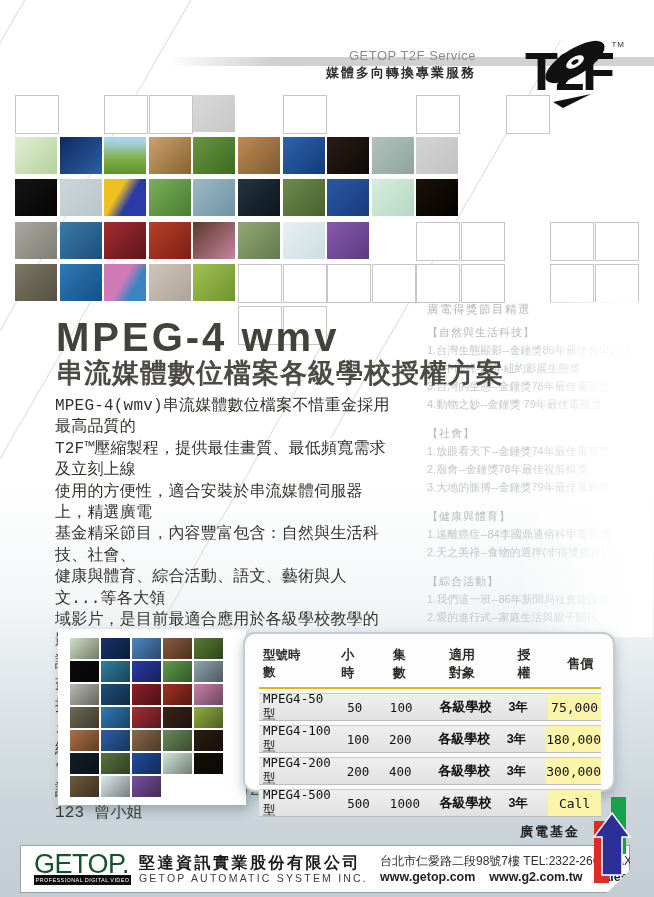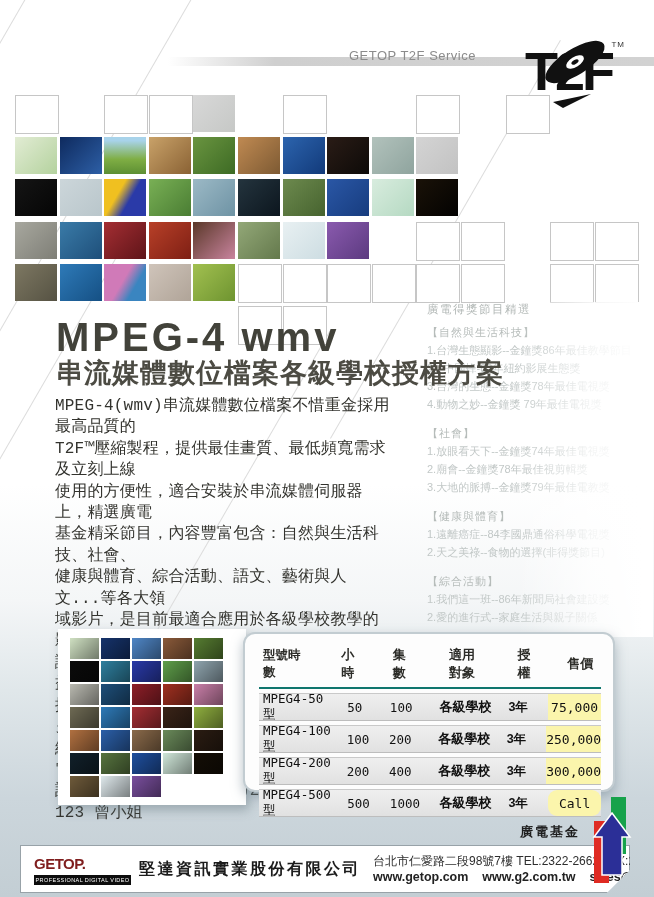--- a/index.html
+++ b/index.html
@@ -37,21 +37,21 @@
   .minicard{position:absolute;left:58px;top:629px;width:188px;height:176px;background:#fff;
     box-shadow:3px 5px 10px rgba(96,112,122,.45);}
   #minigrid{position:absolute;left:12px;top:9px;}
   #minigrid .mrow{display:flex;gap:2px;margin-bottom:2px;}
   #minigrid .mtile{width:29px;height:21px;}
   
   .pricecard{position:absolute;left:243px;top:632px;width:372px;height:160px;background:#fdfdfd;
     border:2px solid #c2ccd1;border-radius:12px;box-shadow:0 5px 12px rgba(110,130,142,.5);z-index:2;
     padding:9px 12px 0 14px;box-sizing:border-box;}
   .phead{display:flex;align-items:center;font-size:13px;font-weight:bold;color:#2c2c28;
-    padding:3px 0 5px 4px;border-bottom:2px solid #0f766e;gap:32px;}
+    padding:3px 0 5px 4px;border-bottom:2px solid #eab308;gap:32px;}
   .prow{display:flex;align-items:center;height:26px;margin-top:4px;
     background:linear-gradient(180deg,#efefef,#e1e1e1);border-top:1px solid #c9c9c9;border-bottom:1px solid #bdbdbd;
     font-size:13px;color:#111;padding-left:4px;gap:12px;}
   .c0{width:104px;font-family:"DejaVu Sans Mono",monospace;font-size:12.5px;}
   .c1{width:44px;}
   .c2{width:54px;}
   .c3{width:82px;}
   .c4{width:40px;}
   .c5{width:76px;text-align:center;}
   .prow .c1,.prow .c2,.prow .c4{font-family:"DejaVu Sans Mono",monospace;font-size:12.5px;}
@@ -63,21 +63,21 @@
   .fund .flabel{font-size:13px;font-weight:bold;color:#1e1e1e;letter-spacing:2px;}
   .fundlogo{position:absolute;left:592px;top:797px;width:46px;height:92px;z-index:7;}
   .fundlogo .red{position:absolute;left:2px;top:24px;width:15px;height:62px;background:#df2b23;}
   .fundlogo .green{position:absolute;left:19px;top:0;width:15px;height:57px;background:#16a24b;}
   .fundlogo svg{position:absolute;left:0;top:12px;}
   
   .fbar{position:absolute;left:20px;top:845px;width:610px;height:48px;background:#fff;
     clip-path:polygon(0 0,100% 0,100% 52%,96.2% 100%,0 100%);
     box-shadow:inset 0 0 0 1px #98a2a8;z-index:5;display:flex;align-items:center;padding-left:14px;box-sizing:border-box;}
   .glogo{width:100px;}
-  .glogo .gword{font-size:15px;font-weight:700;color:#7f1d1d;letter-spacing:-.5px;line-height:20px;}
+  .glogo .gword{font-size:27px;font-weight:400;color:#14532d;letter-spacing:-.5px;line-height:20px;}
   .glogo .gbar{margin-top:1px;width:97px;height:10px;background:#0d0d0d;color:#fff;font-size:5.5px;
     display:flex;align-items:center;justify-content:center;letter-spacing:.4px;white-space:nowrap;}
   .cblock{margin-left:8px;}
   .cblock .zh{font-size:16px;font-weight:bold;color:#1c1c1c;letter-spacing:2.5px;line-height:18px;white-space:nowrap;}
   .cblock .en{font-size:10.5px;color:#3c3c3c;letter-spacing:2.2px;white-space:nowrap;}
   .ablock{margin-left:12px;}
   .ablock .a1{font-size:12px;color:#2e2e2e;line-height:16px;white-space:pre;}
   .ablock .a2{font-size:12.5px;font-weight:bold;color:#222;line-height:16px;white-space:pre;}
 </style>
 </head>
@@ -87,20 +87,21 @@
 
   <div class="diag" style="left:30px;top:-10px;"></div>
   <div class="diag" style="left:196px;top:-10px;"></div>
   <div class="diag" style="left:120px;top:250px;"></div>
   <div class="diag" style="left:330px;top:330px;"></div>
   <div class="diag" style="left:560px;top:40px;"></div>
 
   <div class="hstrip"></div>
   <div class="svc">
     <div class="l1">GETOP T2F Service</div>
+    <div class="l2">媒體多向轉換專業服務</div>
   </div>
   <div class="t2f">
     <svg width="104" height="86" viewBox="0 0 104 86">
       <text x="2" y="66" font-family="Liberation Sans,sans-serif" font-size="54" font-weight="bold" fill="#111" letter-spacing="-3">T2F</text>
       <g transform="rotate(-32 52 38)">
         <ellipse cx="52" cy="38" rx="34" ry="13" fill="#111"></ellipse>
         <ellipse cx="52" cy="38" rx="10" ry="5" fill="#fff"></ellipse>
         <ellipse cx="52" cy="38" rx="4" ry="2" fill="#111"></ellipse>
       </g>
       <path d="M30 78 L68 70 L40 84 Z" fill="#111"></path>
@@ -280,37 +281,37 @@
           <span class="c3">各級學校</span>
           <span class="c4">3年</span>
           <span class="c5 price" style="background: rgb(251, 245, 172);">75,000</span>
         </div>
         <div class="prow">
           <span class="c0">MPEG4-100型</span>
           <span class="c1">100</span>
           <span class="c2">200</span>
           <span class="c3">各級學校</span>
           <span class="c4">3年</span>
-          <span class="c5 price" style="background: rgb(251, 245, 172);">250,000</span>
+          <span class="c5 price" style="background: rgb(251, 245, 172);">180,000</span>
         </div>
         <div class="prow">
           <span class="c0">MPEG4-200型</span>
           <span class="c1">200</span>
           <span class="c2">400</span>
           <span class="c3">各級學校</span>
           <span class="c4">3年</span>
           <span class="c5 price" style="background: rgb(251, 245, 172);">300,000</span>
         </div>
         <div class="prow">
           <span class="c0">MPEG4-500型</span>
           <span class="c1">500</span>
           <span class="c2">1000</span>
           <span class="c3">各級學校</span>
           <span class="c4">3年</span>
-          <span class="c5 price" style="background: rgb(251, 245, 172); border-radius: 9px;">Call</span>
+          <span class="c5 price" style="background: rgb(251, 245, 172);">Call</span>
         </div>
       </div>
   </div>
 
   <div class="fund">
     <span class="flabel">廣電基金</span>
   </div>
   <div class="fundlogo">
     <div class="red"></div>
     <div class="green"></div>
@@ -319,20 +320,21 @@
     </svg>
   </div>
 
   <div class="fbar">
     <div class="glogo">
       <div class="gword">GETOP.</div>
       <div class="gbar">PROFESSIONAL DIGITAL VIDEO</div>
     </div>
     <div class="cblock">
       <div class="zh">堅達資訊實業股份有限公司</div>
+      <div class="en">GETOP AUTOMATIC SYSTEM INC.</div>
     </div>
     <div class="ablock">
       <div class="a1">台北市仁愛路二段98號7樓 TEL:2322-2662 FAX:2322-2995</div>
       <div class="a2">www.getop.com    www.g2.com.tw    sales@getop.com</div>
     </div>
   </div>
 
 </div>
 
 </body></html>

